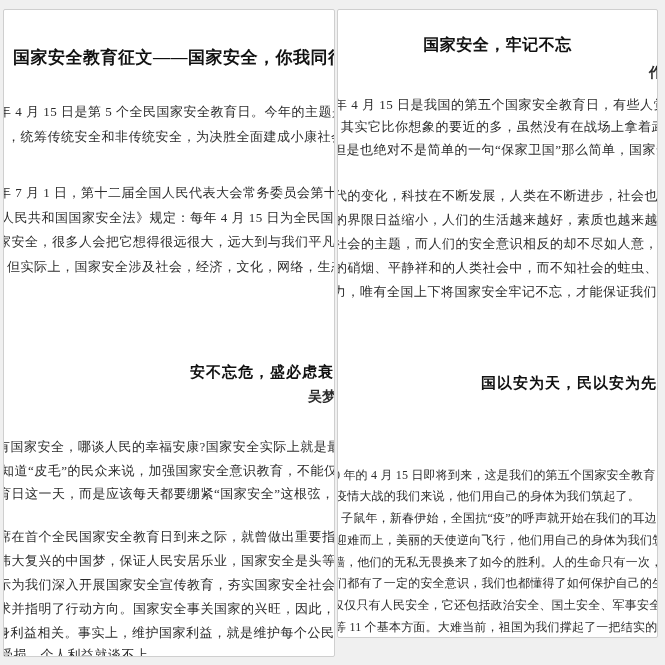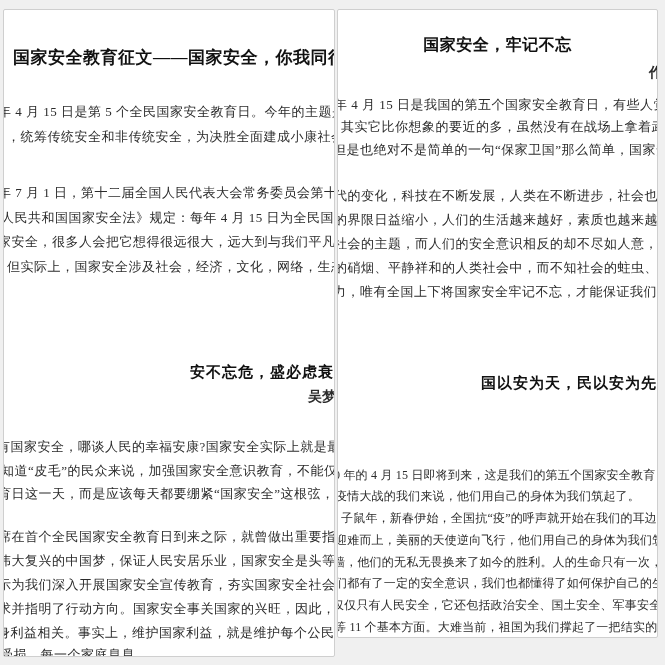--- a/index.html
+++ b/index.html
@@ -53,21 +53,21 @@
 
   <div class="line" style="left:-7px;top:428px">有国家安全，哪谈人民的幸福安康?国家安全实际上就是最大的</div>
   <div class="line" style="left:-3px;top:452px">知道“皮毛”的民众来说，加强国家安全意识教育，不能仅在</div>
   <div class="line" style="left:-6px;top:475px">育日这一天，而是应该每天都要绷紧“国家安全”这根弦，以防</div>
 
   <div class="line" style="left:-6px;top:518px">席在首个全民国家安全教育日到来之际，就曾做出重要指示：</div>
   <div class="line" style="left:-6px;top:542px">伟大复兴的中国梦，保证人民安居乐业，国家安全是头等大事.</div>
   <div class="line" style="left:-6px;top:566px">示为我们深入开展国家安全宣传教育，夯实国家安全社会基础,</div>
   <div class="line" style="left:-6px;top:590px">求并指明了行动方向。国家安全事关国家的兴旺，因此，也就</div>
   <div class="line" style="left:-7px;top:614px">身利益相关。事实上，维护国家利益，就是维护每个公民自身的</div>
-  <div class="line" style="left:-4px;top:636px">受损，每一个家庭息息。</div>
+  <div class="line" style="left:-4px;top:636px">受损，个人利益就谈不上。</div>
 </div>
 
 <div class="page page-right">
   <div class="doc-title doc-title-right" style="top:24px">国家安全，牢记不忘</div>
   <div class="author" style="left:311px;top:54px">作</div>
 
   <div class="line" style="left:-4px;top:86px">年 4 月 15 日是我国的第五个国家安全教育日，有些人觉得国</div>
   <div class="line" style="left:3px;top:108px">其实它比你想象的要近的多，虽然没有在战场上拿着武器冲</div>
   <div class="line" style="left:-5px;top:131px">但是也绝对不是简单的一句“保家卫国”那么简单，国家安全</div>
 

